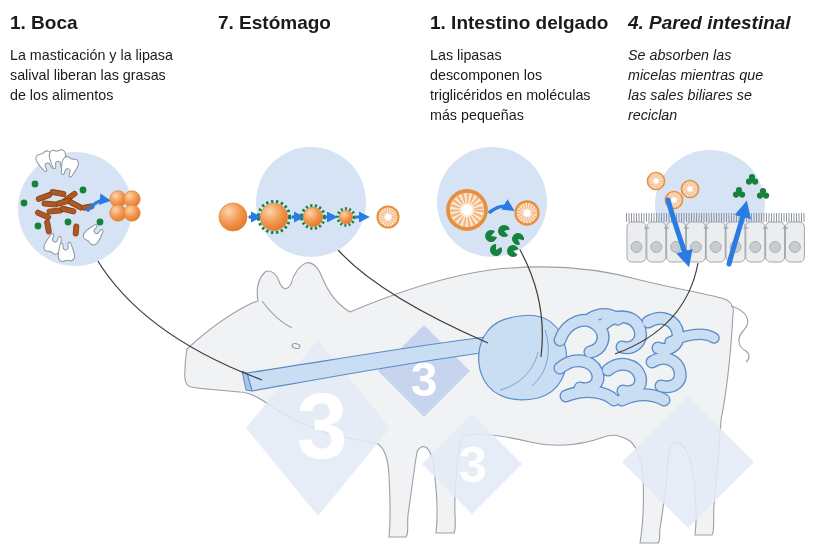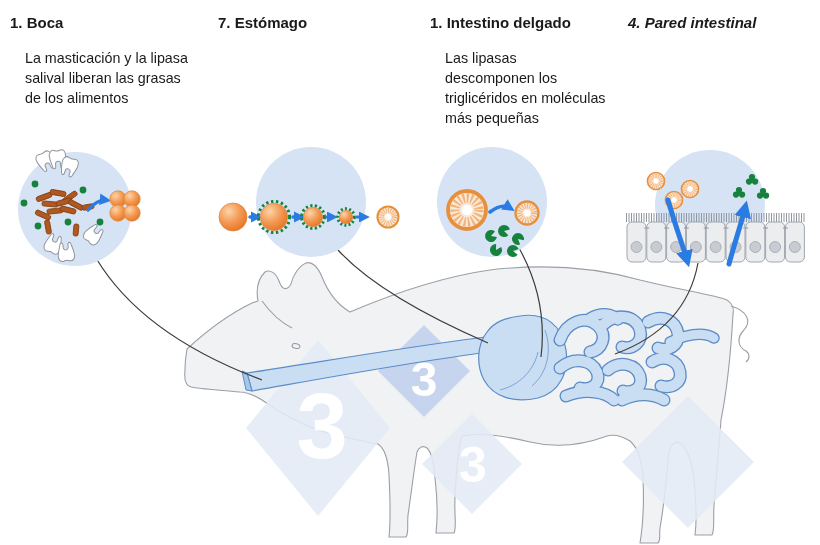--- a/index.html
+++ b/index.html
@@ -7,22 +7,22 @@
     --tract-fill:#c9ddf3; --tract-stroke:#5b8cc7; --arrow-blue:#2a7ce2;
     --leader-line:#3c3c3c; --orange:#f39a55; --orange-dark:#e2711c;
     --green:#17823e; --brown:#b2571e; --text-color:#1a1a1a;
     --watermark-light:#e2eaf6; --watermark-blue:#c2d3eb; --cell-fill:#ebedef;
     --cell-stroke:#a2a6ad; --nucleus:#c8ccd2;
   }
   html,body{margin:0;padding:0;}
   body{font-family:"Liberation Sans",sans-serif;background:#ffffff;}
   .canvas{position:relative;width:820px;height:545px;background:#fff;overflow:hidden;}
   .stage{position:absolute;top:13px;color:var(--text-color);}
-  .stage h3{margin:0 0 12px 0;font-size:15px;font-weight:bold;line-height:20px;}
-  .stage p{margin:15px;font-size:14.3px;line-height:20px;white-space:pre-line;}
+  .stage h3{margin:0 0 12px 0;font-size:19px;font-weight:bold;line-height:20px;}
+  .stage p{margin:0;font-size:14.3px;line-height:20px;white-space:pre-line;}
   #stage-1{left:10px;width:204px;}
   #stage-2{left:218px;width:208px;}
   #stage-3{left:430px;width:198px;}
   #stage-4{left:628px;width:188px;font-style:italic;}
   svg{position:absolute;left:0;top:0;}
   .pig{fill:var(--pig-fill);stroke:var(--pig-stroke);stroke-width:1.1;}
   .pigline{fill:none;stroke:var(--pig-stroke);stroke-width:1.1;}
   .tract{fill:var(--tract-fill);stroke:var(--tract-stroke);stroke-width:1.2;}
   .tract-inner{fill:none;stroke:var(--tract-stroke);stroke-width:1;opacity:.7;}
   .coil-o{fill:none;stroke:var(--tract-stroke);stroke-width:13;stroke-linecap:round;}
@@ -297,14 +297,18 @@
   </div>
   <div class="stage" id="stage-3">
     <h3>1. Intestino delgado</h3>
     <p>Las lipasas
 descomponen los
 triglicéridos en moléculas
 más pequeñas</p>
   </div>
   <div class="stage" id="stage-4">
     <h3>4. Pared intestinal</h3>
+    <p>Se absorben las
+micelas mientras que
+las sales biliares se
+reciclan</p>
   </div>
 </div>
 
 </body></html>

